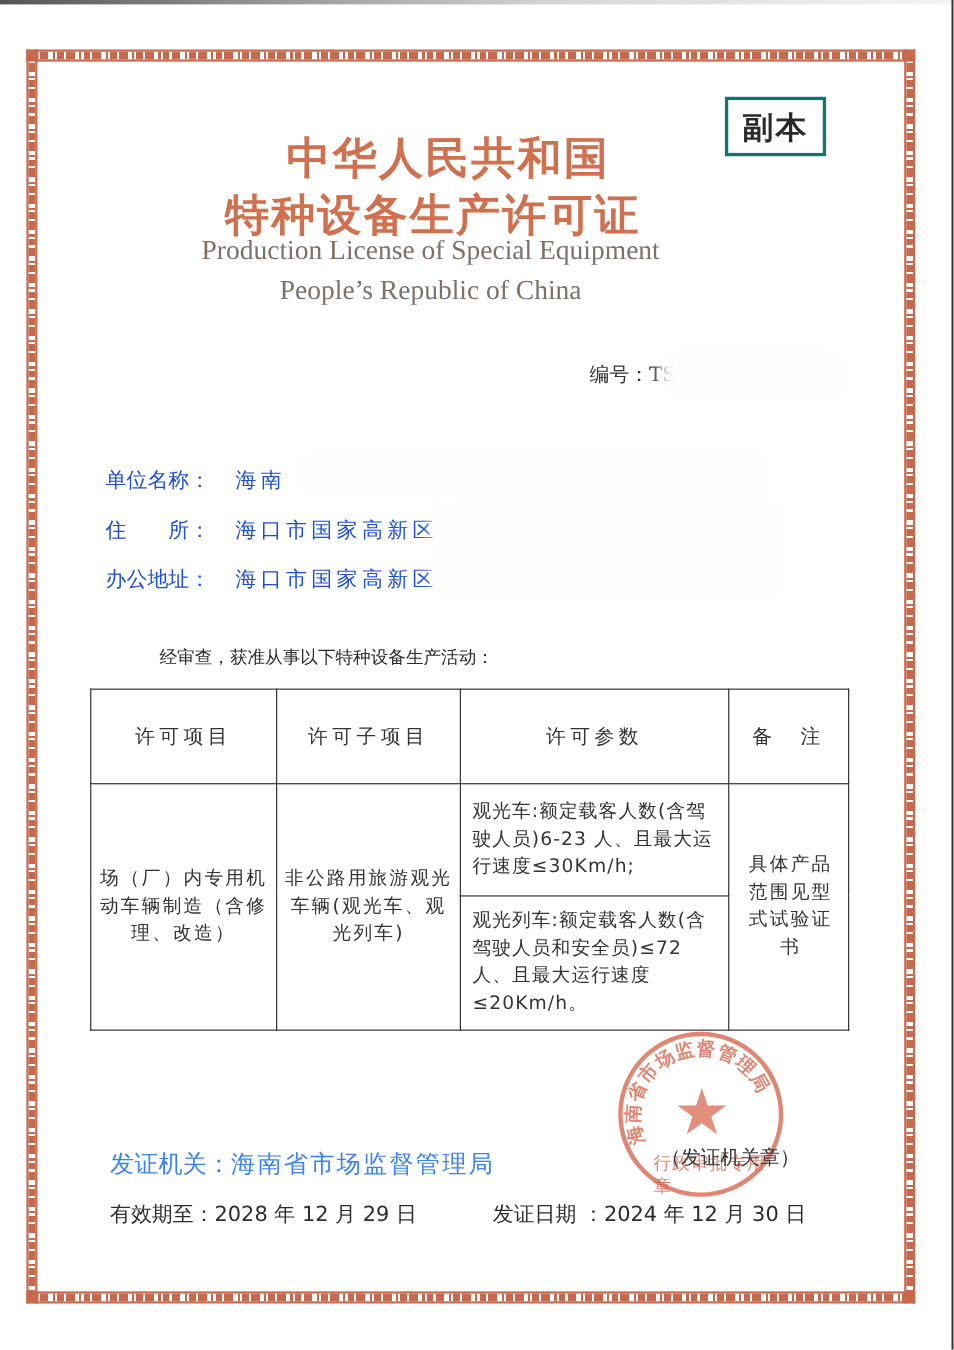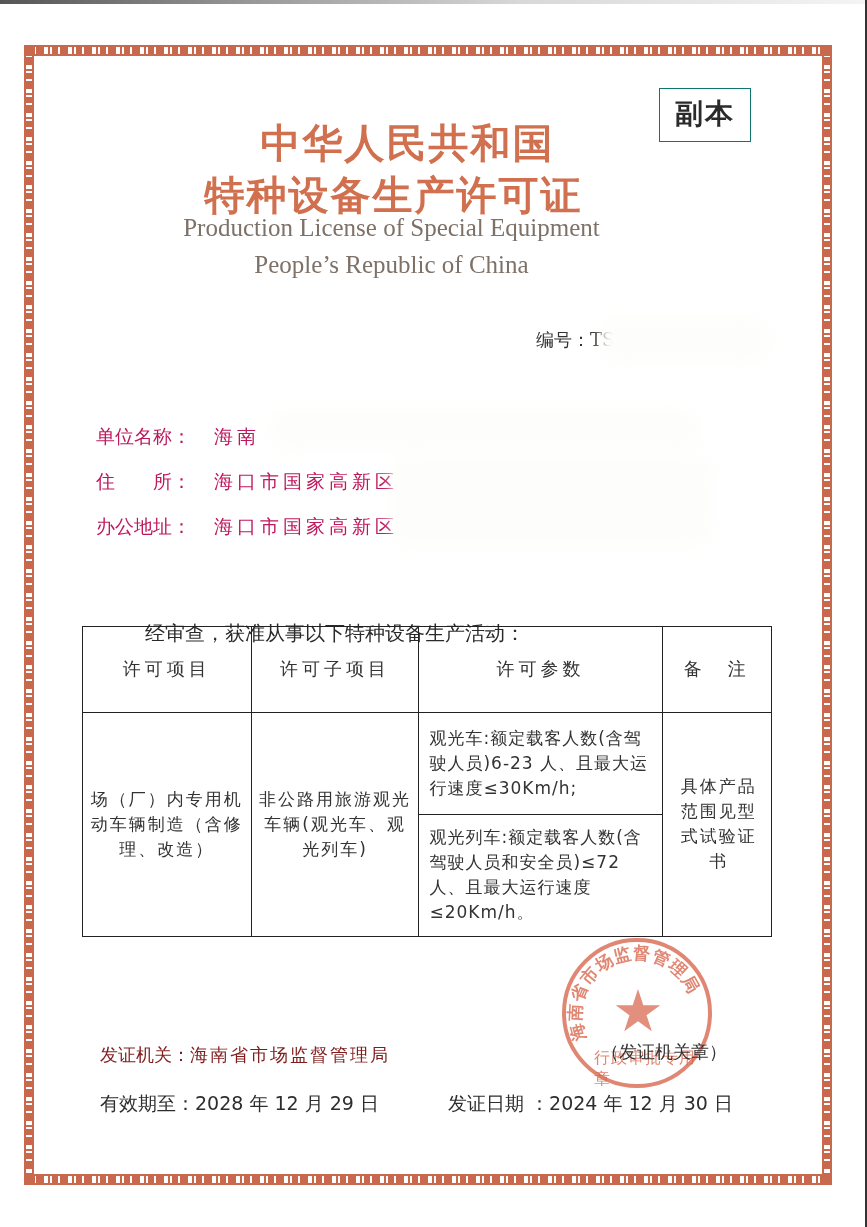--- a/index.html
+++ b/index.html
@@ -43,21 +43,21 @@
   .border-strip.left { left: 0; }
   .border-strip.right { right: 0; }
   .corner { position: absolute; width: 11px; height: 11px; background: #c8694d; }
   .corner.tl { left: 0; top: 0; }
   .corner.tr { right: 0; top: 0; }
   .corner.bl { left: 0; bottom: 0; }
   .corner.br { right: 0; bottom: 0; }
 
   .copy-badge {
     position: absolute; left: 659px; top: 88px; width: 92px; height: 54px;
-    border: 1px solid #0f766e; box-sizing: border-box;
+    border: 3px solid #0f766e; box-sizing: border-box;
     font-family: "DejaVu Sans", "Liberation Sans", sans-serif;
     font-size: 28px; line-height: 50px; text-align: center; color: #2a2a2a; font-weight: bold;
     letter-spacing: 2px;
   }
   .title-cn {
     position: absolute; left: 0; width: 867px; text-align: center;
     font-family: "DejaVu Sans", "Liberation Sans", sans-serif; font-weight: bold;
     color: #d1704f; font-size: 40px; letter-spacing: 2px;
   }
   .title-cn.l1 { top: 116px; left: -26px; }
@@ -67,33 +67,32 @@
     font-family: "Liberation Serif", "DejaVu Serif", serif; color: #7d7168; font-size: 25px;
   }
   .title-en.l1 { top: 214px; left: -42px; }
   .title-en.l2 { top: 251px; left: -42px; }
 
   .cert-no {
     position: absolute; left: 536px; top: 328px; font-size: 18px; color: #333;
     font-family: "DejaVu Serif", serif;
   }
   .info-row {
-    position: absolute; left: 96px; font-size: 19px; color: #be185d;
+    position: absolute; left: 96px; font-size: 19px; color: #1d4ed8;
     font-family: "DejaVu Sans", "Liberation Sans", sans-serif;
   }
   .info-row .lbl { display: inline-block; width: 118px; }
   .info-row .val { letter-spacing: 4px; }
   .row-name { top: 424px; }
   .row-addr { top: 469px; }
   .row-office { top: 514px; }
 
   .approval-text {
-    position: absolute; left: 145px; top: 588px; font-size: 20px; color: #2a2a2a;
+    position: absolute; left: 145px; top: 588px; font-size: 16px; color: #2a2a2a;
     font-family: Liberation Sans, sans-serif;
-    margin-top: 32px;
   }
 
   .license-table {
     position: absolute; left: 82px; top: 626px; width: 690px; height: 311px;
     border-collapse: collapse; table-layout: fixed;
     font-family: "DejaVu Sans", "Liberation Sans", sans-serif; color: #333; padding-left: 35px;
   }
   .license-table td, .license-table th {
     border: 1.5px solid #222; padding: 0; font-weight: normal; vertical-align: middle;
   }
@@ -103,21 +102,21 @@
   .col2 { width: 167px; }
   .col3 { width: 242px; }
   .col4 { width: 109px; }
   .cell-center { text-align: center; padding: 0 4px !important; letter-spacing: 2px; margin-left: 25px; }
   .cell-param { padding: 8px 6px 8px 10px !important; letter-spacing: 1px; margin-top: 10px; }
   .cell-param.p1 { height: 84px; }
   .cell-param.p2 { height: 104px; }
   .cell-note { padding: 0 6px 0 10px !important; letter-spacing: 2px; text-align: center; }
 
   .issuer {
-    position: absolute; left: 100px; top: 1043px; font-size: 18px; color: #7f1d1d;
+    position: absolute; left: 100px; top: 1043px; font-size: 22px; color: #3b82f6;
     font-family: "DejaVu Sans", "Liberation Sans", sans-serif;
   }
   .seal-label {
     position: absolute; left: 601px; top: 1040px; font-size: 18px; color: #333;
     font-family: "DejaVu Sans", "Liberation Sans", sans-serif;
   }
   .dates {
     position: absolute; top: 1091px; font-size: 19px; color: #2d2d2d;
     font-family: "DejaVu Sans", "Liberation Sans", sans-serif;
   }

